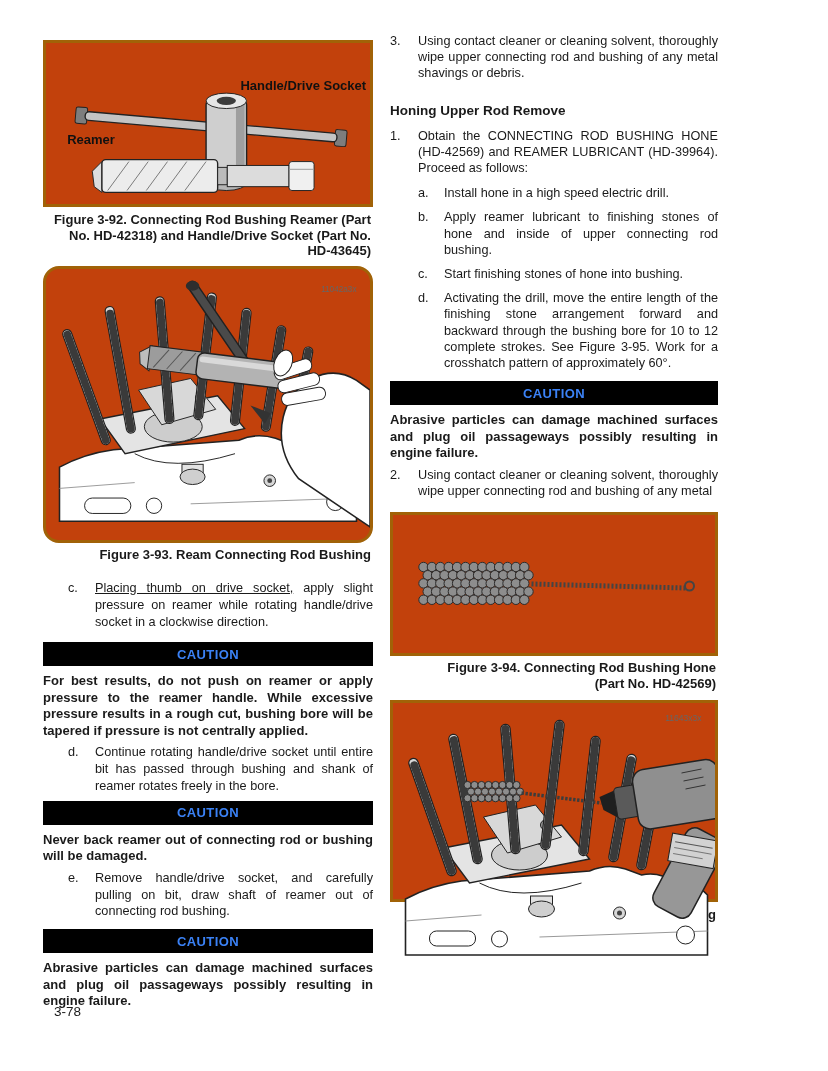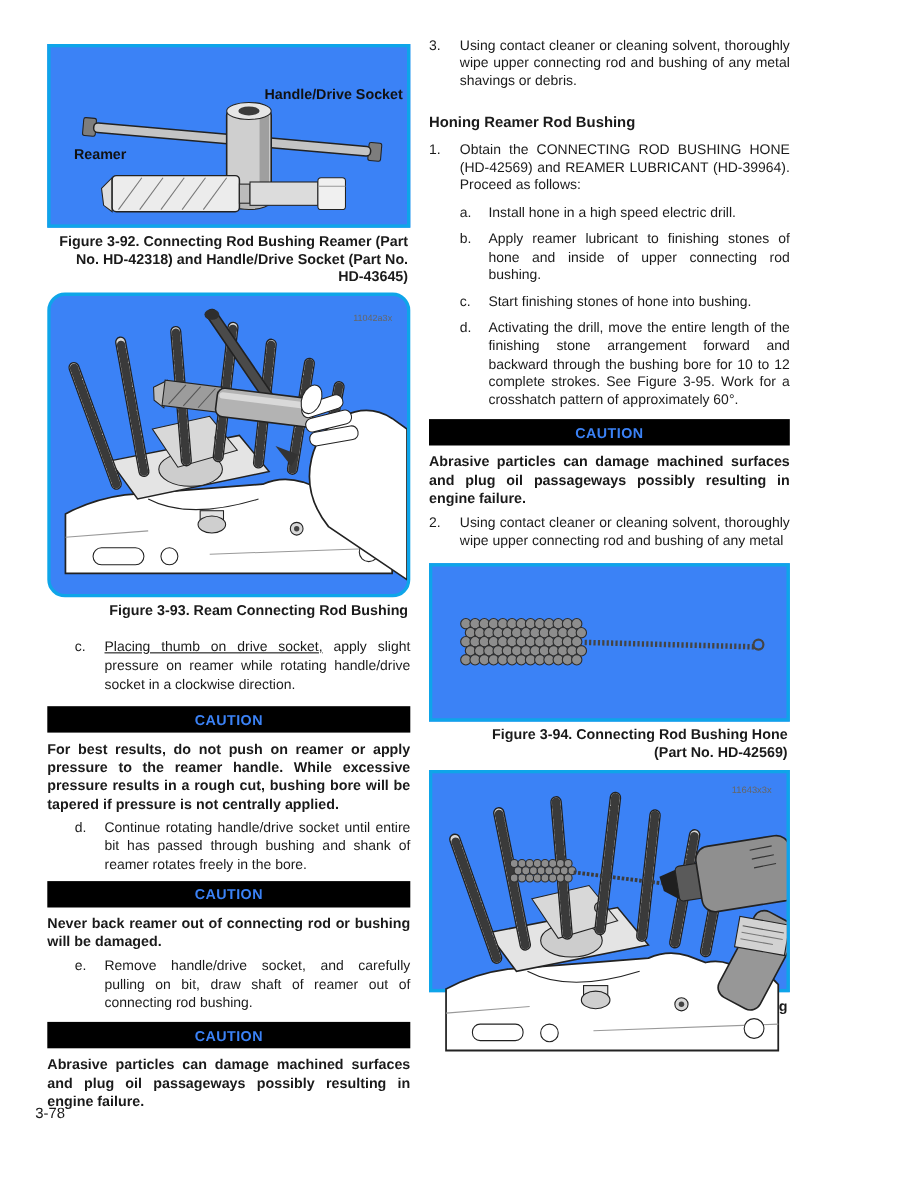--- a/index.html
+++ b/index.html
@@ -10,22 +10,22 @@
     background: #ffffff;
     font-family: "Liberation Sans", sans-serif;
     color: #1a1a1a;
     overflow: hidden;
   }
   .col { position: absolute; }
   .col-left  { left: 43px; top: 40px;  width: 330px; }
   .col-right { left: 390px; top: 33px; width: 328px; }
 
   .figbox {
-    border: 3px solid #0ea5e9;
-    background: #3b82f6;
+    border: 3px solid #a16207;
+    background: #c2410c;
     position: relative;
     box-sizing: border-box;
   }
   .figbox svg { display: block; }
 
   .figcap {
     font-weight: bold;
     font-size: 13px;
     line-height: 15.5px;
     text-align: right;
@@ -60,21 +60,21 @@
   .col-right .sub { margin-left: 28px; }
   .col-right .sub .lbl { flex: 0 0 26px; }
   .col-right .item { line-height: 16.2px; }
 
   .heading { font-weight: bold; font-size: 13.5px; margin-top: 21px; }
 
   .u { text-decoration: underline; }
 
   .pagenum {
     position: absolute;
-    left: 32px;
+    left: 54px;
     top: 1004px;
     font-size: 13.5px;
   }
 
   svg text.fig-label { font-family: "Liberation Sans", sans-serif; font-weight: bold; font-size: 13.5px; fill: #111; }
   svg text.fig-code  { font-family: "Liberation Sans", sans-serif; font-size: 8.5px; fill: #666; }
 </style>
 </head>
 <body>
 
@@ -226,21 +226,21 @@
 
   </div>
 
   <div class="col col-right">
 
     <div class="item num">
       <span class="lbl">3.</span>
       <span class="txt">Using contact cleaner or cleaning solvent, thoroughly wipe upper connecting rod and bushing of any metal shavings or debris.</span>
     </div>
 
-    <div class="heading">Honing Reamer Rod Bushing</div>
+    <div class="heading">Honing Upper Rod Remove</div>
 
     <div class="item num" style="margin-top:10px;">
       <span class="lbl">1.</span>
       <span class="txt">Obtain the CONNECTING ROD BUSHING HONE (HD-42569) and REAMER LUBRICANT (HD-39964). Proceed as follows:</span>
     </div>
 
     <div class="item sub" style="margin-top:9px;">
       <span class="lbl">a.</span>
       <span class="txt">Install hone in a high speed electric drill.</span>
     </div>

